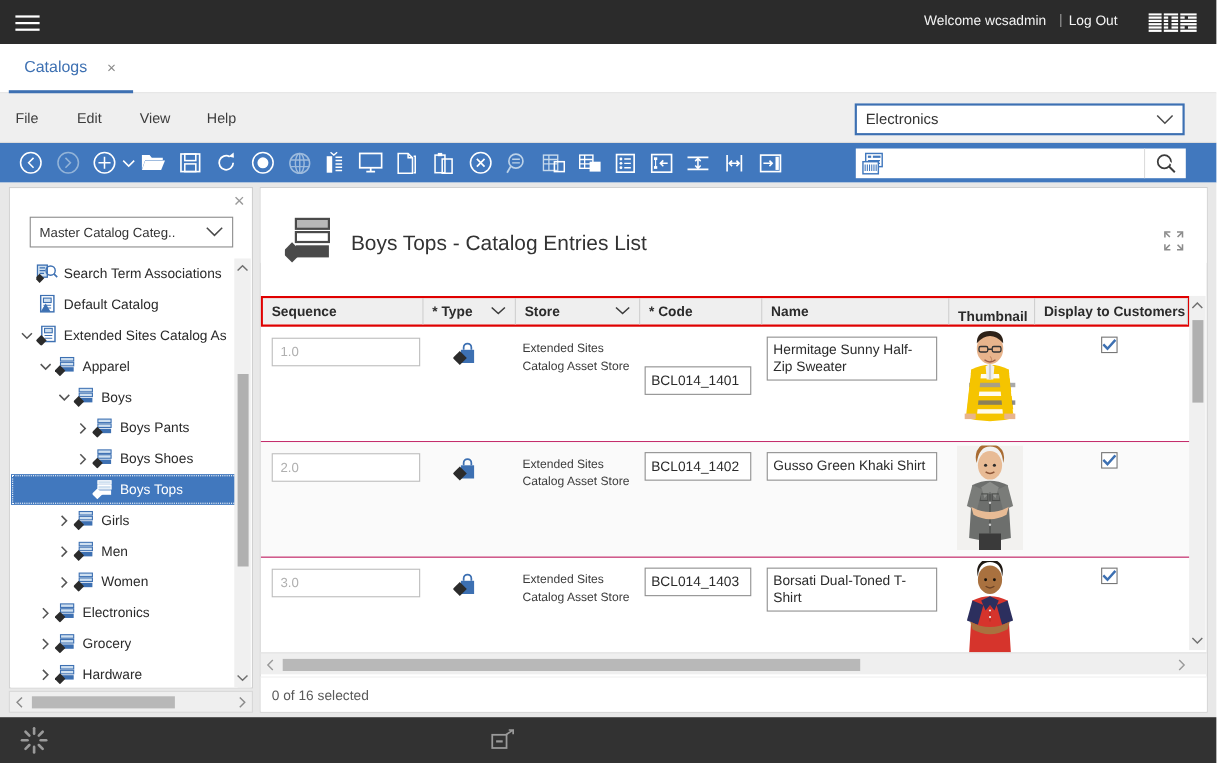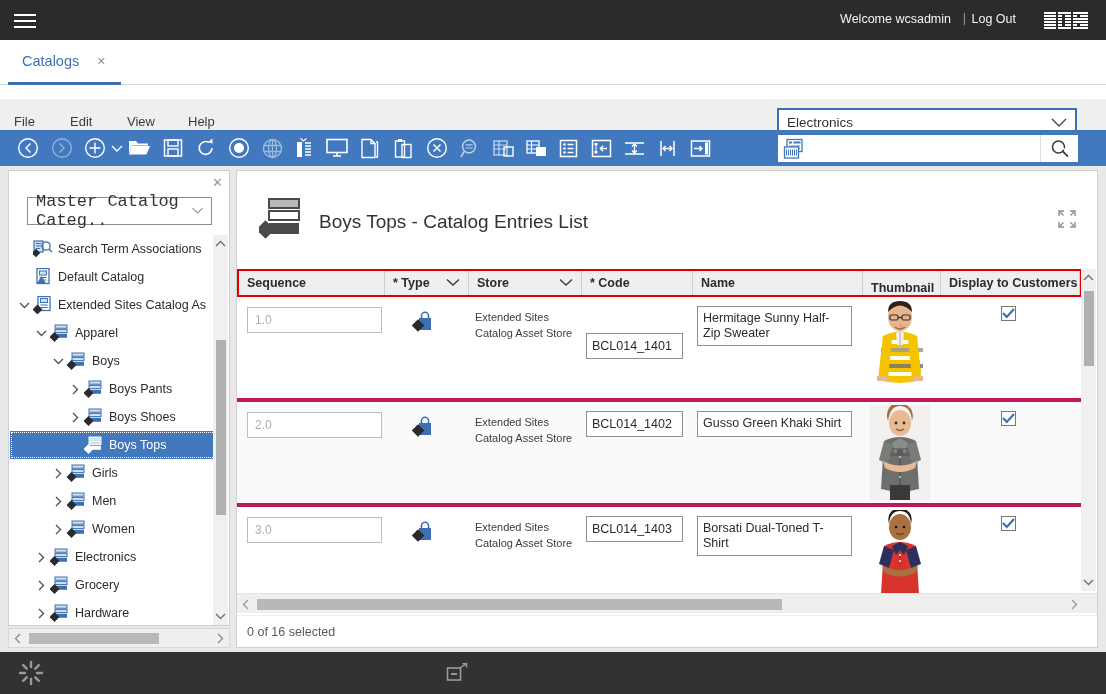--- a/index.html
+++ b/index.html
@@ -50,21 +50,21 @@
     position:absolute; left:8px; top:0; height:45px;
     padding:0 16px 0 14px; display:flex; align-items:center; gap:18px;
     border-bottom:3px solid #3d70b2; cursor:pointer;
   }
   .tab-label { font-size:14.5px; color:#3d70b2; }
   .tab-close { font-size:14px; color:#8c8c8c; cursor:pointer; line-height:1; }
 
   
   .menubar {
     position:absolute; left:0; top:85px; width:1106px; height:45px;
-    background:#efefef; border-bottom:1px solid #dcdcdc;margin-top:14px;
+    background:#efefef; border-bottom:1px solid #dcdcdc;
   }
   .menu-item {
     position:absolute; top:0; height:45px; display:flex; align-items:center;
     font-size:13px; color:#3c3c3c; cursor:pointer;
   }
   .store-select {
     position:absolute; right:29px; top:9px; width:300px; height:29px;
     border:2px solid #3d70b2; background:#fff;
     display:flex; align-items:center; padding:0 8px; cursor:pointer;
   }
@@ -104,21 +104,21 @@
     background:#fff; border:1px solid #d0d0d0;
   }
   .lp-close {
     position:absolute; right:6px; top:4px; font-size:13px; color:#9a9a9a; cursor:pointer;
   }
   .lp-select {
     position:absolute; left:18px; top:26px; width:185px; height:28px;
     border:1px solid #8c8c8c; background:#fff;
     display:flex; align-items:center; padding:0 8px; cursor:pointer;
   }
-  .lp-select .val { font-size:17px; color:#333;font-family:Liberation Mono, monospace; }
+  .lp-select .val { font-size:12px; color:#333; }
   .tree {
     position:absolute; left:1px; top:64px; width:206px; height:390px;
     overflow:hidden; background:#fff;
   }
   .tnode {
     position:relative; height:28px; display:flex; align-items:center;
     font-size:12.5px; color:#2b2b2b; white-space:nowrap; cursor:pointer;
   }
   .tnode.sel { background:#4178be; color:#fff; outline:1px dotted #fff; outline-offset:-2px; }
   .tw { width:16px; display:flex; align-items:center; justify-content:center; flex:0 0 16px; }
@@ -162,21 +162,21 @@
   }
   .th {
     height:24px; display:flex; align-items:center; padding:0 8px;
     font-size:12.5px; font-weight:bold; color:#2b2b2b;
     border-right:1px solid #cfcfcf; box-sizing:border-box; cursor:pointer;
     white-space:nowrap;
   }
   .th .hchev { margin-left:auto; padding-left:6px; }
   .rows { position:absolute; left:0; top:28px; width:845px; height:290px; }
   .row {
-    position:relative; height:105px; border-bottom:4px solid #be185d; display:flex;
+    position:relative; height:105px; border-bottom:1px solid #be185d; display:flex;
   }
   .row.alt { background:#fafafa; }
   .cell { position:relative; box-sizing:border-box; }
   .seq-input {
     margin:10px 0 0 10px; width:135px; height:26px; border:1px solid #bdbdbd;
     background:#fff; font-size:12px; color:#b0b0b0; padding:0 7px; outline:none;
   }
   .type-ico { margin:12px auto 0; width:26px; height:26px; display:block; }
   .store-txt { padding:12px 6px 0 8px; font-size:11px; color:#3c3c3c; line-height:16px; }
   .code-input {

